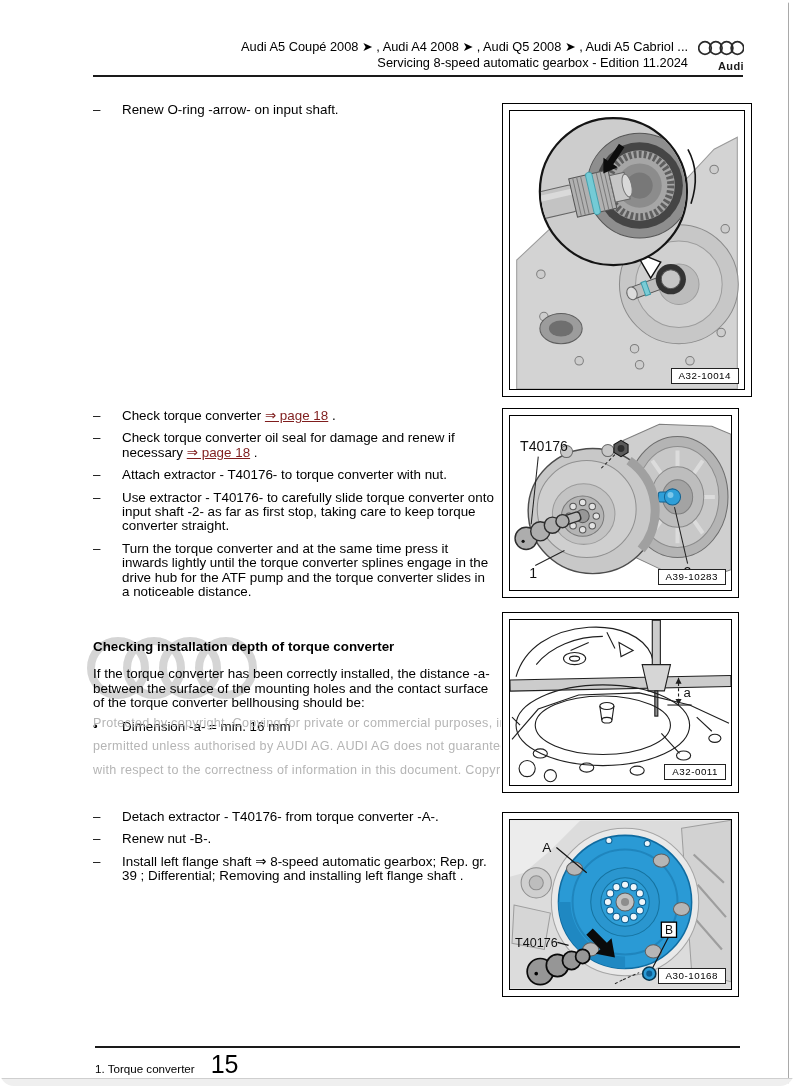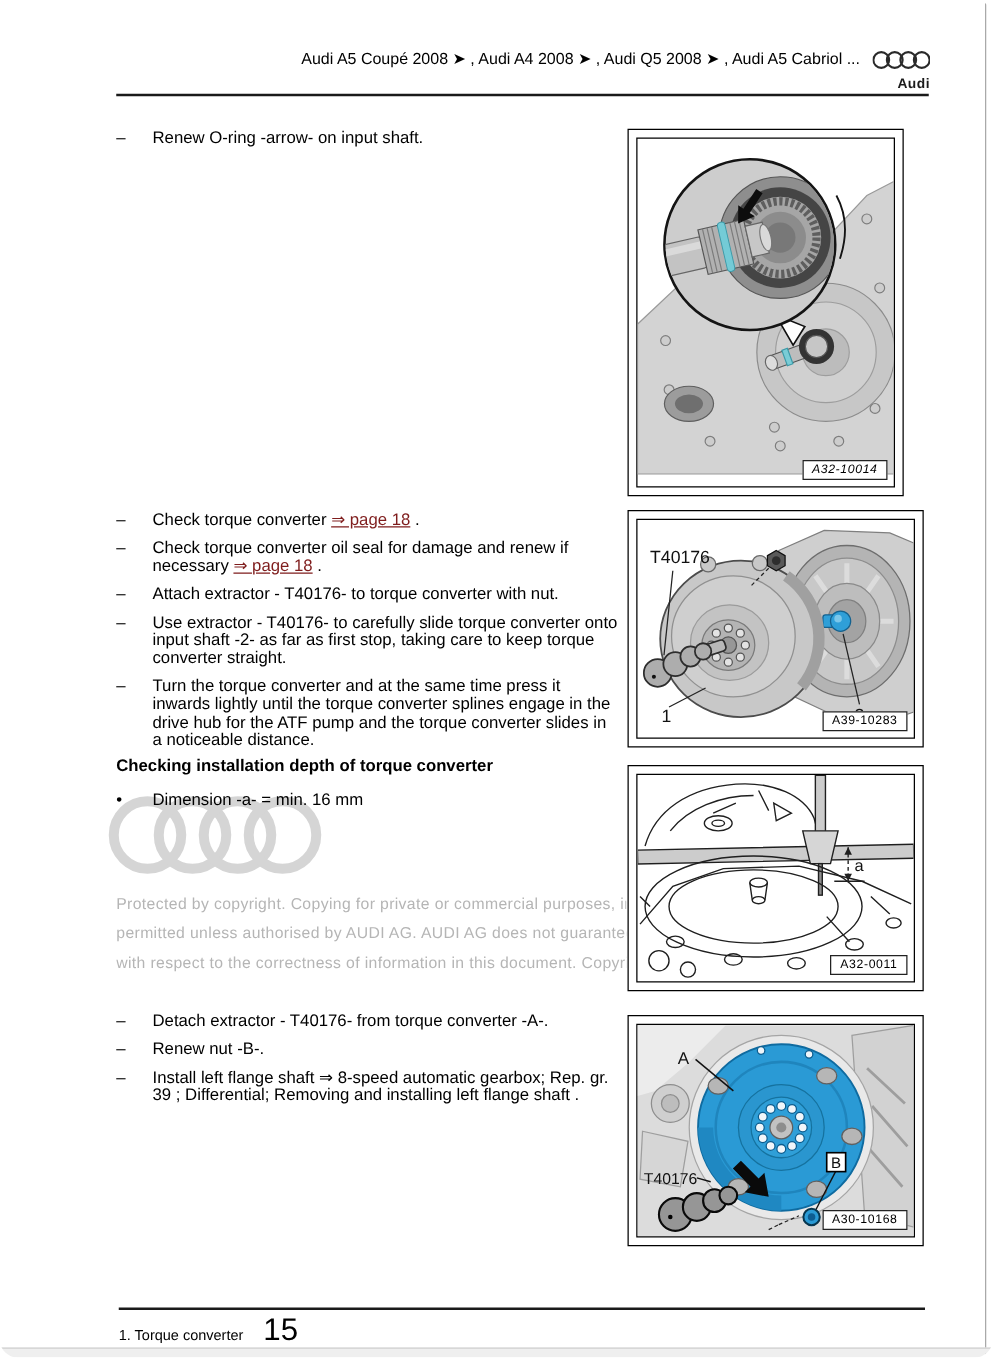--- a/index.html
+++ b/index.html
@@ -11,34 +11,34 @@
   .logo{position:absolute;left:698px;top:40px;width:46px;text-align:right;}
   .logo-word{font-size:11px;font-weight:bold;letter-spacing:.4px;color:#1a1a1a;margin-top:0;}
   .hdr-rule{position:absolute;left:93px;top:75px;width:650px;height:2px;background:#1a1a1a;}
   
   .steps{position:absolute;left:93px;width:402px;font-size:13.4px;line-height:14.4px;}
   .step{display:flex;margin-bottom:8px;}
   .step .m{flex:0 0 29px;}
   .lnk{color:#7f1d1d;text-decoration:underline;}
   #steps-top{top:103px;}
   #steps-mid{top:409px;}
-  #section{position:absolute;left:93px;top:606px;width:402px;font-size:13.4px;line-height:14.4px;}
+  #section{position:absolute;left:93px;top:640px;width:402px;font-size:13.4px;line-height:14.4px;}
   #section .h{font-weight:bold;margin-bottom:13px;}
   #section .p{margin-bottom:9px;}
   #steps-bottom{top:810px;}
   #copyright{position:absolute;left:93px;top:712px;width:408px;overflow:hidden;white-space:nowrap;
              font-size:12.6px;line-height:23.4px;color:#b5b5b5;letter-spacing:.3px;}
   .rings-wm{position:absolute;left:86px;top:629px;}
   
   .figure{position:absolute;border:1.6px solid #000;background:#fff;padding:6px;box-sizing:border-box;}
   .fig-inner{position:relative;border:1.4px solid #000;width:100%;height:100%;box-sizing:border-box;overflow:hidden;background:#fff;}
   .fig-inner svg{display:block;width:100%;height:100%;}
   .code{position:absolute;right:5px;bottom:5px;border:1px solid #222;background:#fff;
         font-size:9.8px;letter-spacing:.5px;padding:1px 7px 2px;}
-  #fig1{left:502px;top:103px;width:221px;height:294px;font-style:italic;}
+  #fig1{left:502px;top:103px;width:250px;height:294px;}
   #fig2{left:502px;top:408px;width:237px;height:190px;}
   #fig3{left:502px;top:612px;width:237px;height:181px;}
   #fig4{left:502px;top:812px;width:237px;height:185px;}
   
   .ftr-rule{position:absolute;left:95px;top:1046px;width:645px;height:2px;background:#1a1a1a;}
   .ftr{position:absolute;left:95px;top:1050px;width:645px;}
   .ftr .sec{font-size:11.6px;}
   .ftr .pg{font-size:25px;margin-left:16px;}
   
   .edge-right{position:absolute;left:788px;top:0;width:1px;height:1086px;background:#a9a9a9;}
@@ -46,20 +46,21 @@
                border-top:1px solid #cfcfcf;box-sizing:border-box;}
   svg text{font-family:"Liberation Sans","DejaVu Sans",sans-serif;fill:#111;}
 </style>
 </head>
 <body>
 
 <div class="page">
 
   <div class="hdr-lines">
     <div>Audi A5 Coupé 2008 ➤ , Audi A4 2008 ➤ , Audi Q5 2008 ➤ , Audi A5 Cabriol ...</div>
+    <div>Servicing 8-speed automatic gearbox - Edition 11.2024</div>
   </div>
   <div class="logo">
     <svg width="46" height="16" viewBox="0 0 46 16">
       <g fill="none" stroke="#2a2a2a" stroke-width="1.7">
         <circle cx="7" cy="8" r="6.3"></circle>
           <circle cx="17.8" cy="8" r="6.3"></circle>
         <circle cx="28.6" cy="8" r="6.3"></circle>
           <circle cx="39.4" cy="8" r="6.3"></circle>
       </g>
     </svg>
@@ -101,20 +102,21 @@
     <g fill="none" stroke="#b3b3b3" stroke-width="8" opacity="0.55">
       <circle cx="32" cy="39" r="27"></circle>
         <circle cx="68" cy="39" r="27"></circle>
       <circle cx="104" cy="39" r="27"></circle>
         <circle cx="140" cy="39" r="27"></circle>
     </g>
   </svg>
 
   <div id="section">
     <div class="h">Checking installation depth of torque converter</div>
+    <div class="p">If the torque converter has been correctly installed, the distance -a- between the surface of the mounting holes and the contact surface of the torque converter bellhousing should be:</div>
     <div class="step">
       <span class="m">•</span>
       <span class="t">Dimension -a- = min. 16 mm</span>
     </div>
   </div>
 
   <div id="copyright">
     <div>Protected by copyright. Copying for private or commercial purposes, in pa</div>
     <div>permitted unless authorised by AUDI AG. AUDI AG does not guarantee or a</div>
     <div>with respect to the correctness of information in this document. Copyrigh</div>

